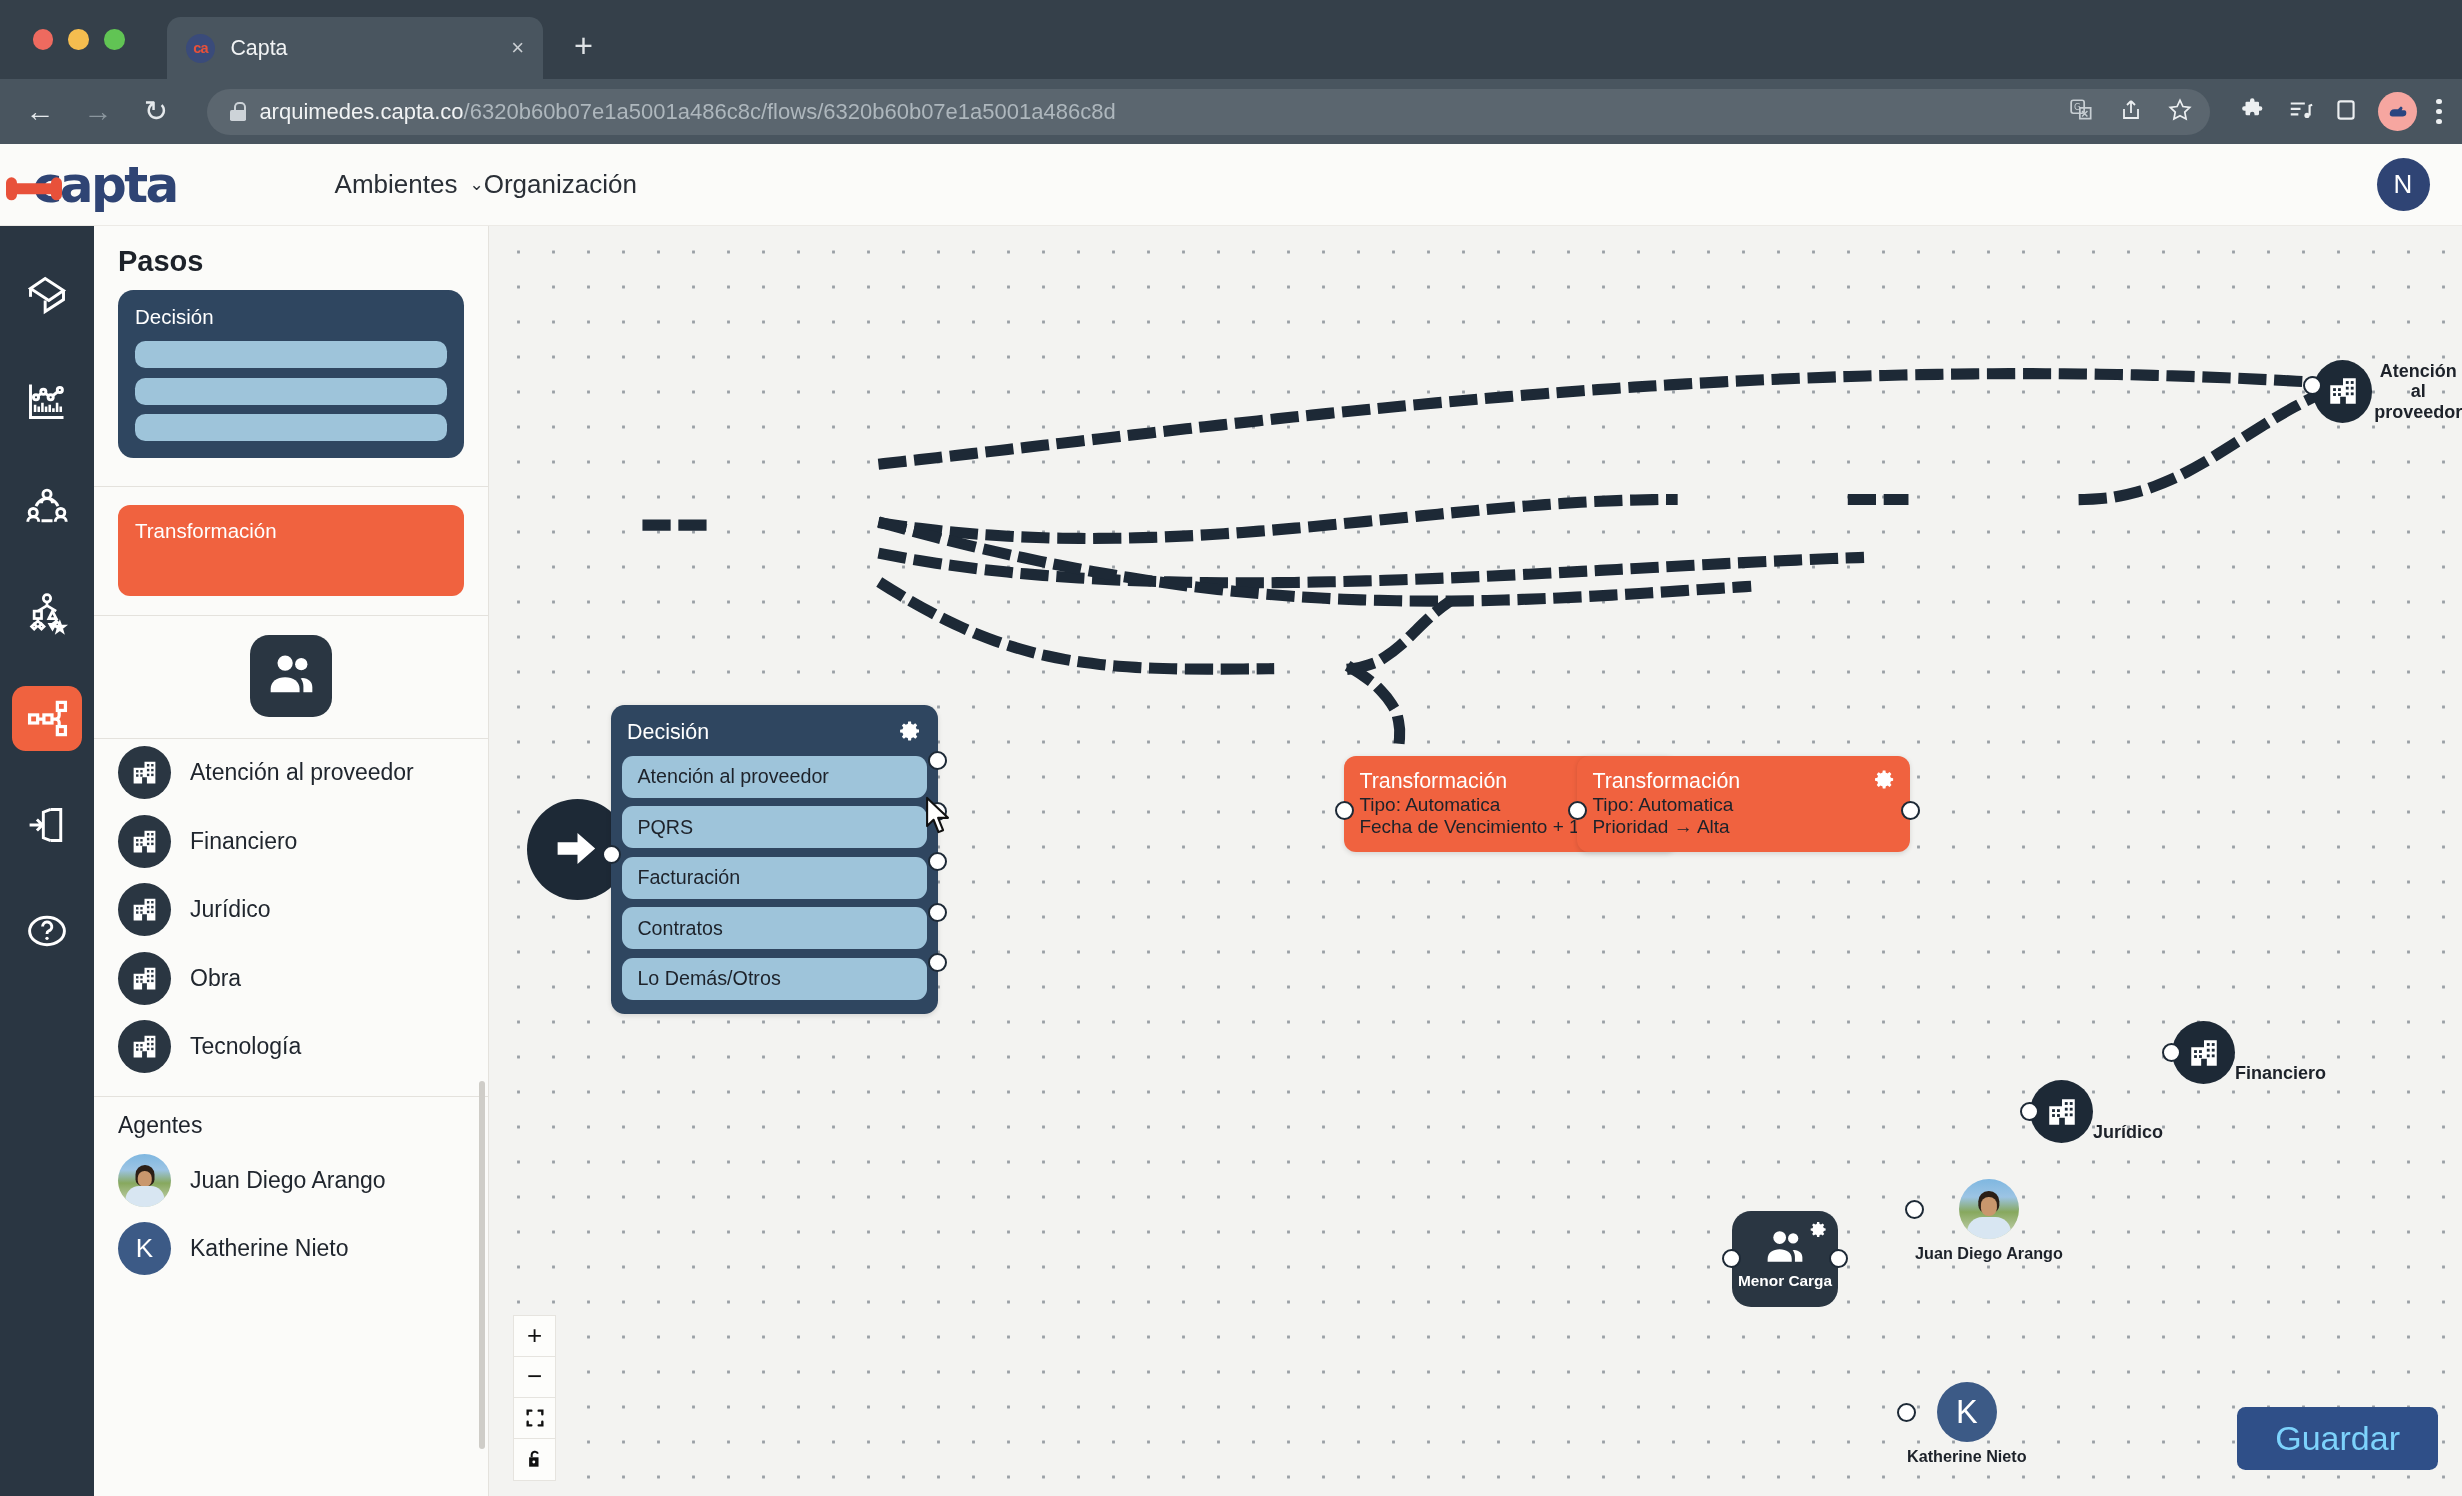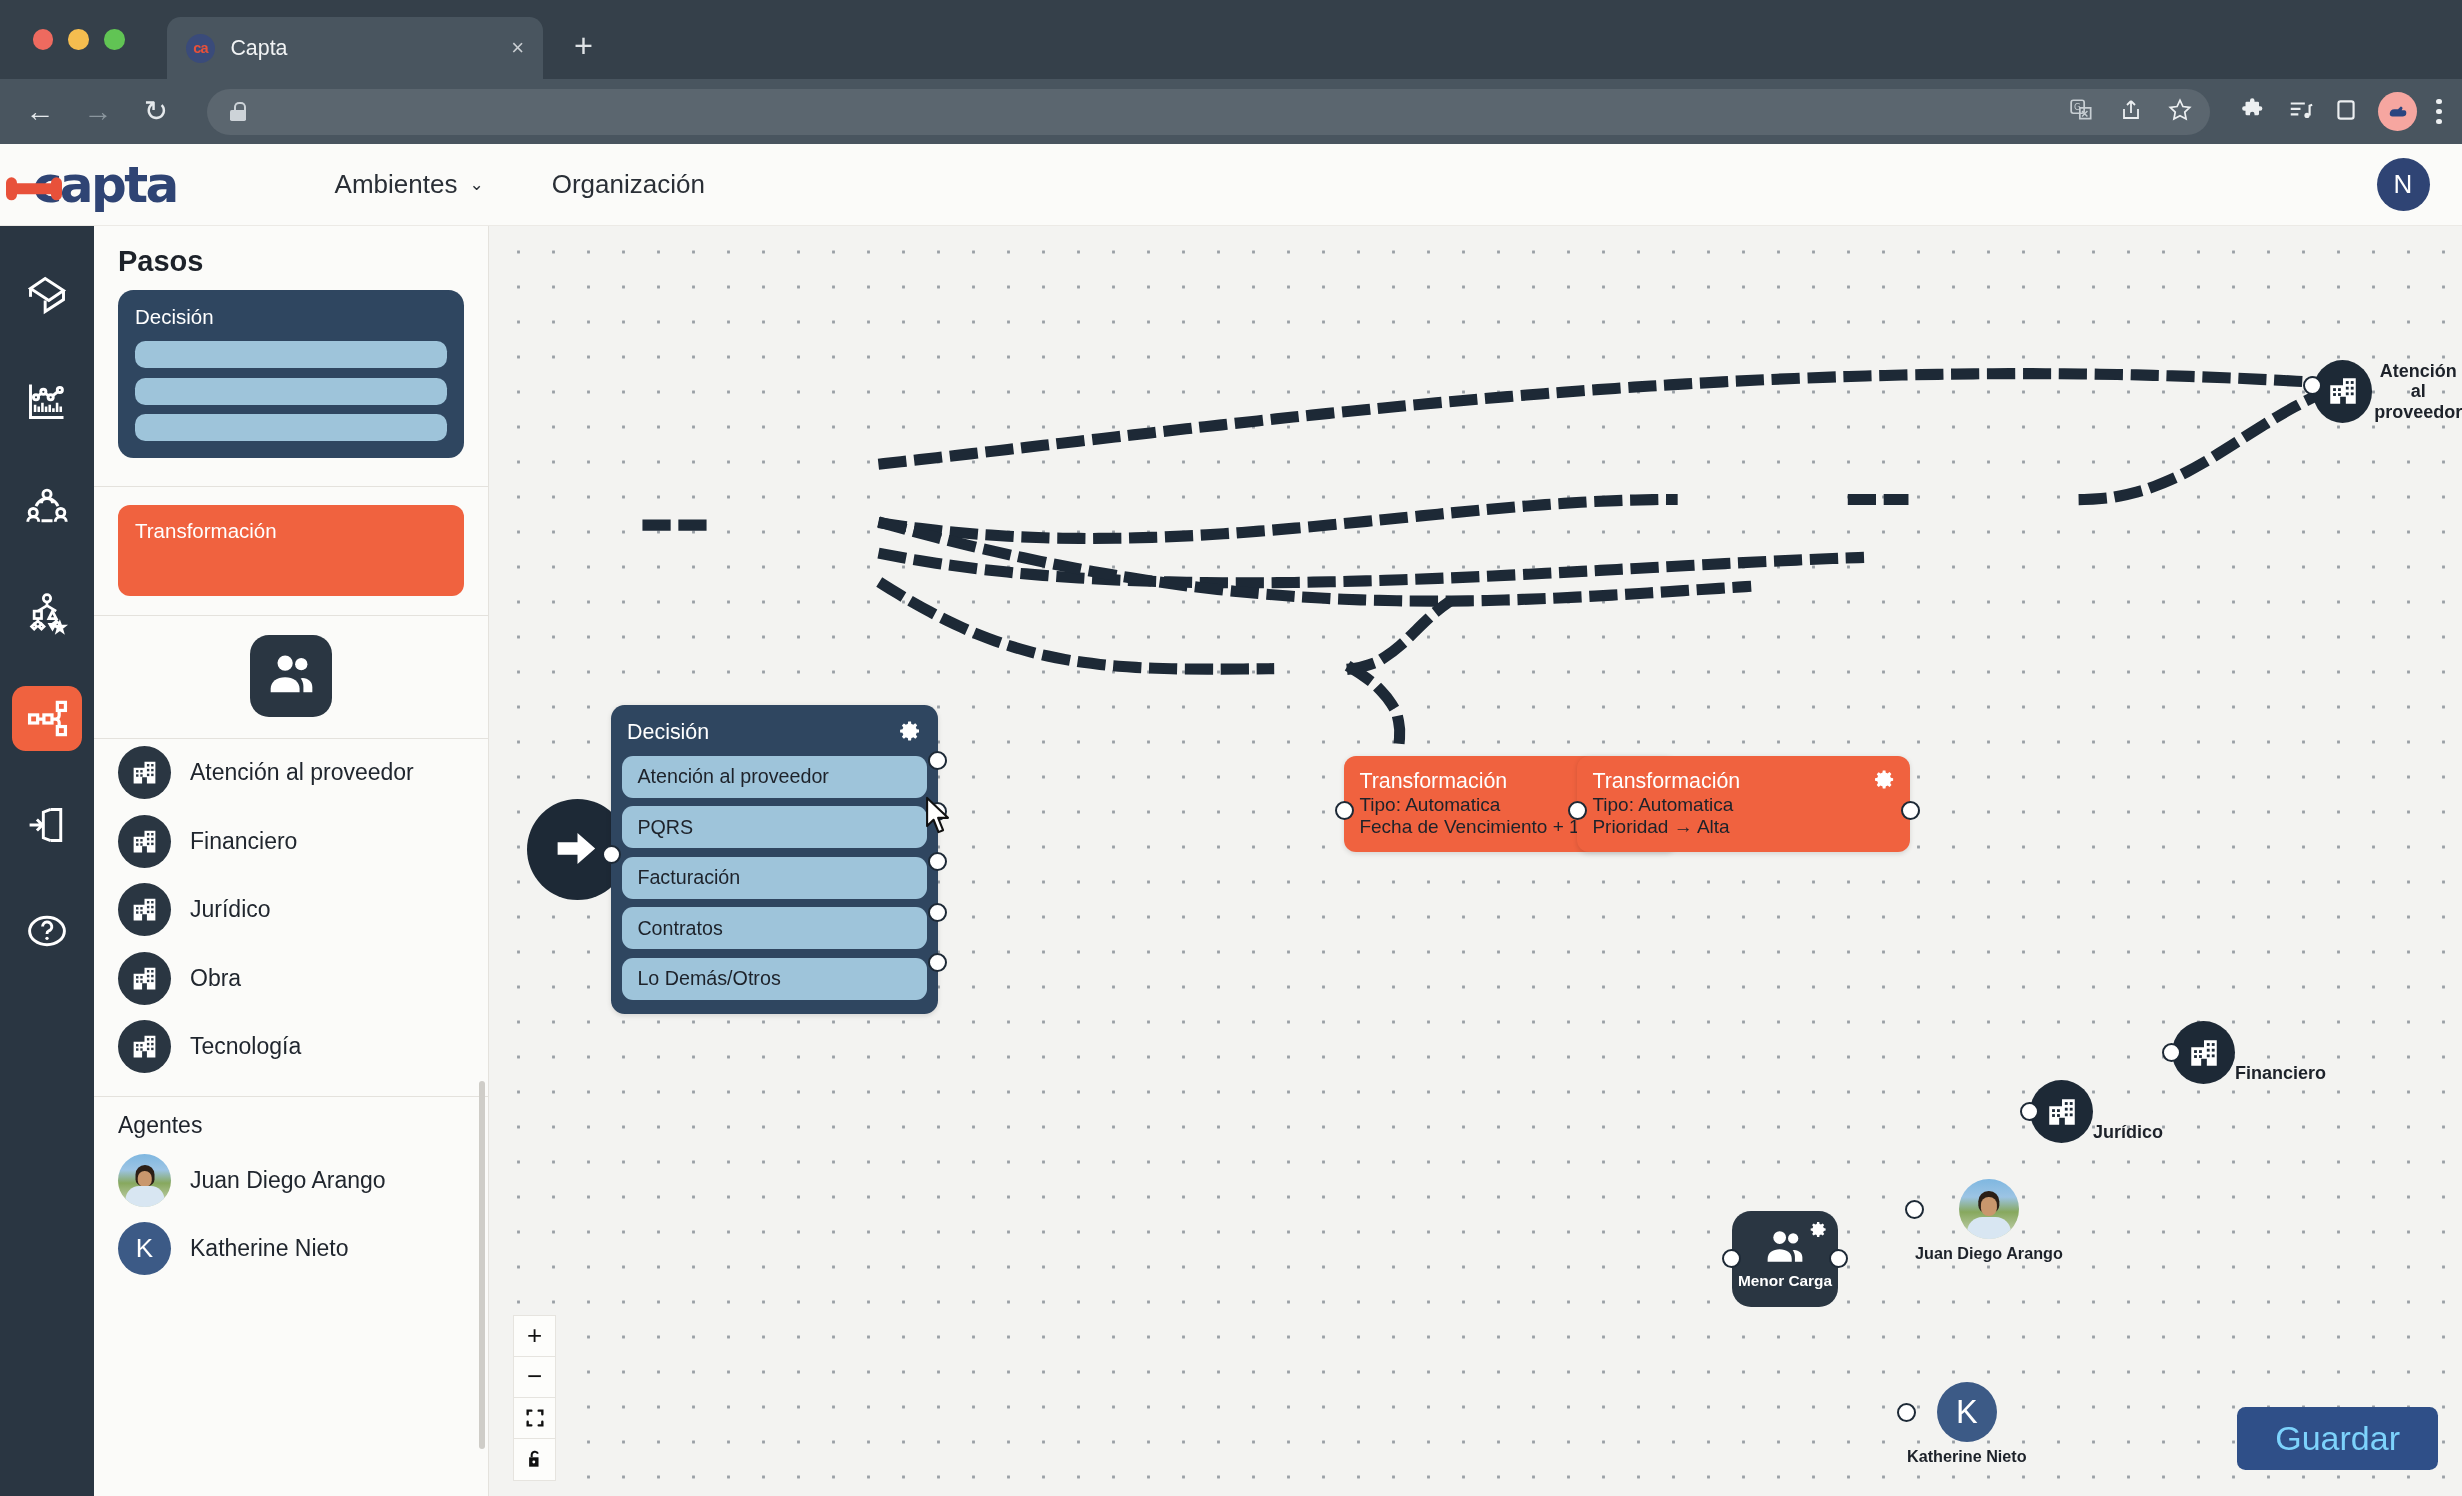--- a/index.html
+++ b/index.html
@@ -80,21 +80,21 @@
   .logo-bar {
     position:absolute; left: 8.5px; top: 50%; transform: translateY(-1.7px);
     width: 51px; height: 11px; background:#e8513a; border-radius: 6px;
   }
   .logo-bar:before, .logo-bar:after {
     content:""; position:absolute; top:-6px; width:11px; height:23px;
     background:#e8513a; border-radius:6px;
   }
   .logo-bar:before { left:-2.6px; }
   .logo-bar:after { right:-2.6px; }
-  .navlinks { display:flex; align-items:center; gap: 68px; margin-left: 158px; }
+  .navlinks { display:flex; align-items:center; margin-left: 158px; }
   .navlink { font-size: 26px; color: #2a2f36; display:flex; align-items:center; gap: 12px; }
   .chev { font-size: 17px; }
   .user-av {
     position:absolute; right: 32.5px; width: 53px; height: 53px; border-radius: 50%;
     background: #2f4474; color:#fff; display:flex; align-items:center; justify-content:center;
     font-size: 26px;
   }
 
   
   .appbody { display: flex; height: calc(1496px - 79px - 65px - 82px); }
@@ -289,20 +289,21 @@
     </div>
     <span class="newtab">+</span>
   </div>
 
   <div class="toolbar">
     <span class="nav-btn">←</span>
     <span class="nav-btn dim">→</span>
     <span class="nav-btn">↻</span>
     <div class="omnibox">
       <span class="lock"></span>
+      <span class="url"><span>arquimedes.capta.co</span><span class="dim">/6320b60b07e1a5001a486c8c/flows/6320b60b07e1a5001a486c8d</span></span>
       <span class="omni-right">
         <span class="tb-icon">
           <svg width="26" height="26" viewBox="0 0 24 24" style="font-size:28px">
               <rect x="2" y="3" width="12" height="12" rx="2" fill="none" stroke="#c7ced3" stroke-width="1.6"></rect>
               <text x="4.5" y="12" font-size="8" fill="#c7ced3" font-family="DejaVu Sans">G</text>
               <path d="M10 10h10v10H10z" fill="none" stroke="#c7ced3" stroke-width="1.6"></path>
               <path d="M12 13l5 5M17 13l-5 5" stroke="#c7ced3" stroke-width="1.4"></path>
             </svg>
         </span>
         <span class="tb-icon">

